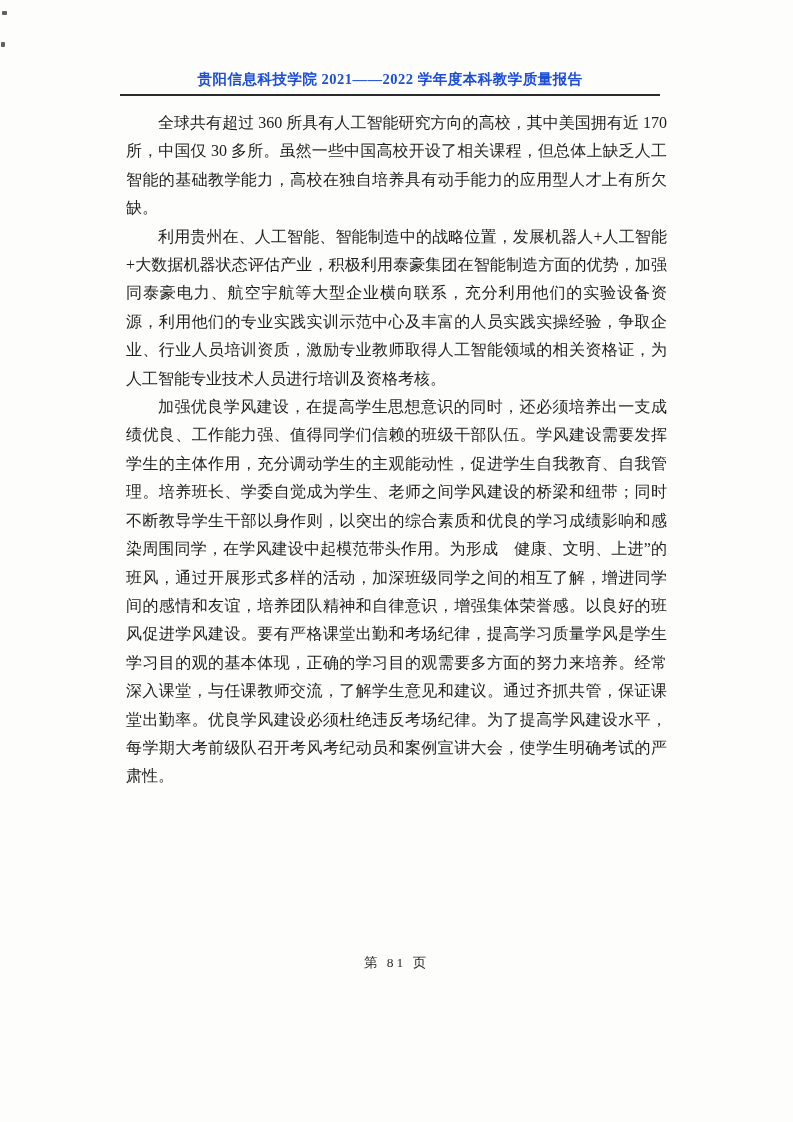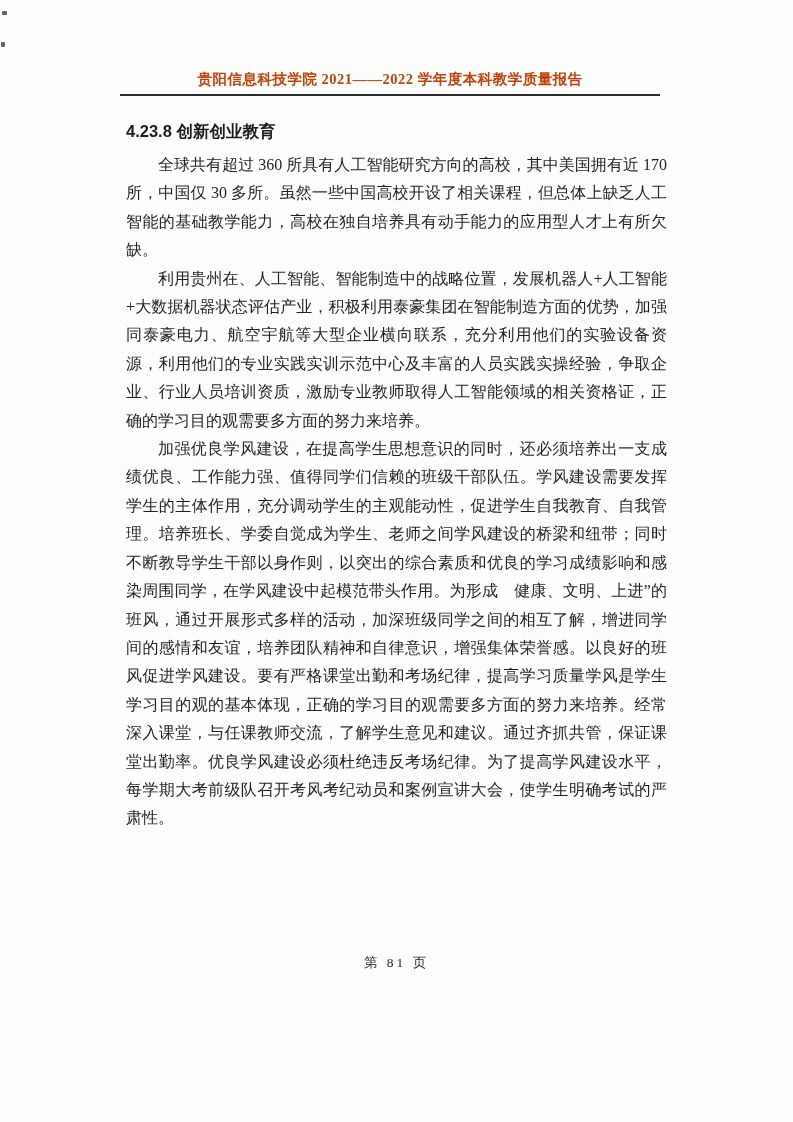--- a/index.html
+++ b/index.html
@@ -22,21 +22,21 @@
   }
   .page-header {
     position: absolute;
     top: 70px;
     left: 120px;
     width: 540px;
     text-align: center;
     font-size: 14.5px;
     font-weight: bold;
     letter-spacing: 0.5px;
-    color: #c2410c;
+    color: #1d4ed8;
     padding-bottom: 5px;
     border-bottom: 2.5px solid #2b2b2b;
   }
   .page-body {
     position: absolute;
     top: 109px;
     left: 126px;
     width: 541px;
     font-size: 16px;
     line-height: 28.4px;
@@ -80,26 +80,25 @@
 <body>
 
 <div class="page">
 
   <div class="page-header">
     <span>贵阳信息科技学院 2021——2022 学年度本科教学质量报告</span>
   </div>
 
   <div class="page-body">
 
-    <h3 class="heading">4.23.8 创新创业教育</h3>
 
 
     <p class="para">全球共有超过 360 所具有人工智能研究方向的高校，其中美国拥有近 170 所，中国仅 30 多所。虽然一些中国高校开设了相关课程，但总体上缺乏人工智能的基础教学能力，高校在独自培养具有动手能力的应用型人才上有所欠缺。</p>
 
-    <p class="para">利用贵州在、人工智能、智能制造中的战略位置，发展机器人+人工智能+大数据机器状态评估产业，积极利用泰豪集团在智能制造方面的优势，加强同泰豪电力、航空宇航等大型企业横向联系，充分利用他们的实验设备资源，利用他们的专业实践实训示范中心及丰富的人员实践实操经验，争取企业、行业人员培训资质，激励专业教师取得人工智能领域的相关资格证，正确的学习目的观需要多方面的努力来培养。</p>
+    <p class="para">利用贵州在、人工智能、智能制造中的战略位置，发展机器人+人工智能+大数据机器状态评估产业，积极利用泰豪集团在智能制造方面的优势，加强同泰豪电力、航空宇航等大型企业横向联系，充分利用他们的实验设备资源，利用他们的专业实践实训示范中心及丰富的人员实践实操经验，争取企业、行业人员培训资质，激励专业教师取得人工智能领域的相关资格证，为人工智能专业技术人员进行培训及资格考核。</p>
 
 
     <p class="para">加强优良学风建设，在提高学生思想意识的同时，还必须培养出一支成绩优良、工作能力强、值得同学们信赖的班级干部队伍。学风建设需要发挥学生的主体作用，充分调动学生的主观能动性，促进学生自我教育、自我管理。培养班长、学委自觉成为学生、老师之间学风建设的桥梁和纽带；同时不断教导学生干部以身作则，以突出的综合素质和优良的学习成绩影响和感染周围同学，在学风建设中起模范带头作用。为形成　健康、文明、上进”的班风，通过开展形式多样的活动，加深班级同学之间的相互了解，增进同学间的感情和友谊，培养团队精神和自律意识，增强集体荣誉感。以良好的班风促进学风建设。要有严格课堂出勤和考场纪律，提高学习质量学风是学生学习目的观的基本体现，正确的学习目的观需要多方面的努力来培养。经常深入课堂，与任课教师交流，了解学生意见和建议。通过齐抓共管，保证课堂出勤率。优良学风建设必须杜绝违反考场纪律。为了提高学风建设水平，每学期大考前级队召开考风考纪动员和案例宣讲大会，使学生明确考试的严肃性。</p>
   </div>
 
   <div class="page-footer">
     <span>第 81 页</span>
   </div>
 
   <div class="scan-speck speck-1"></div>

